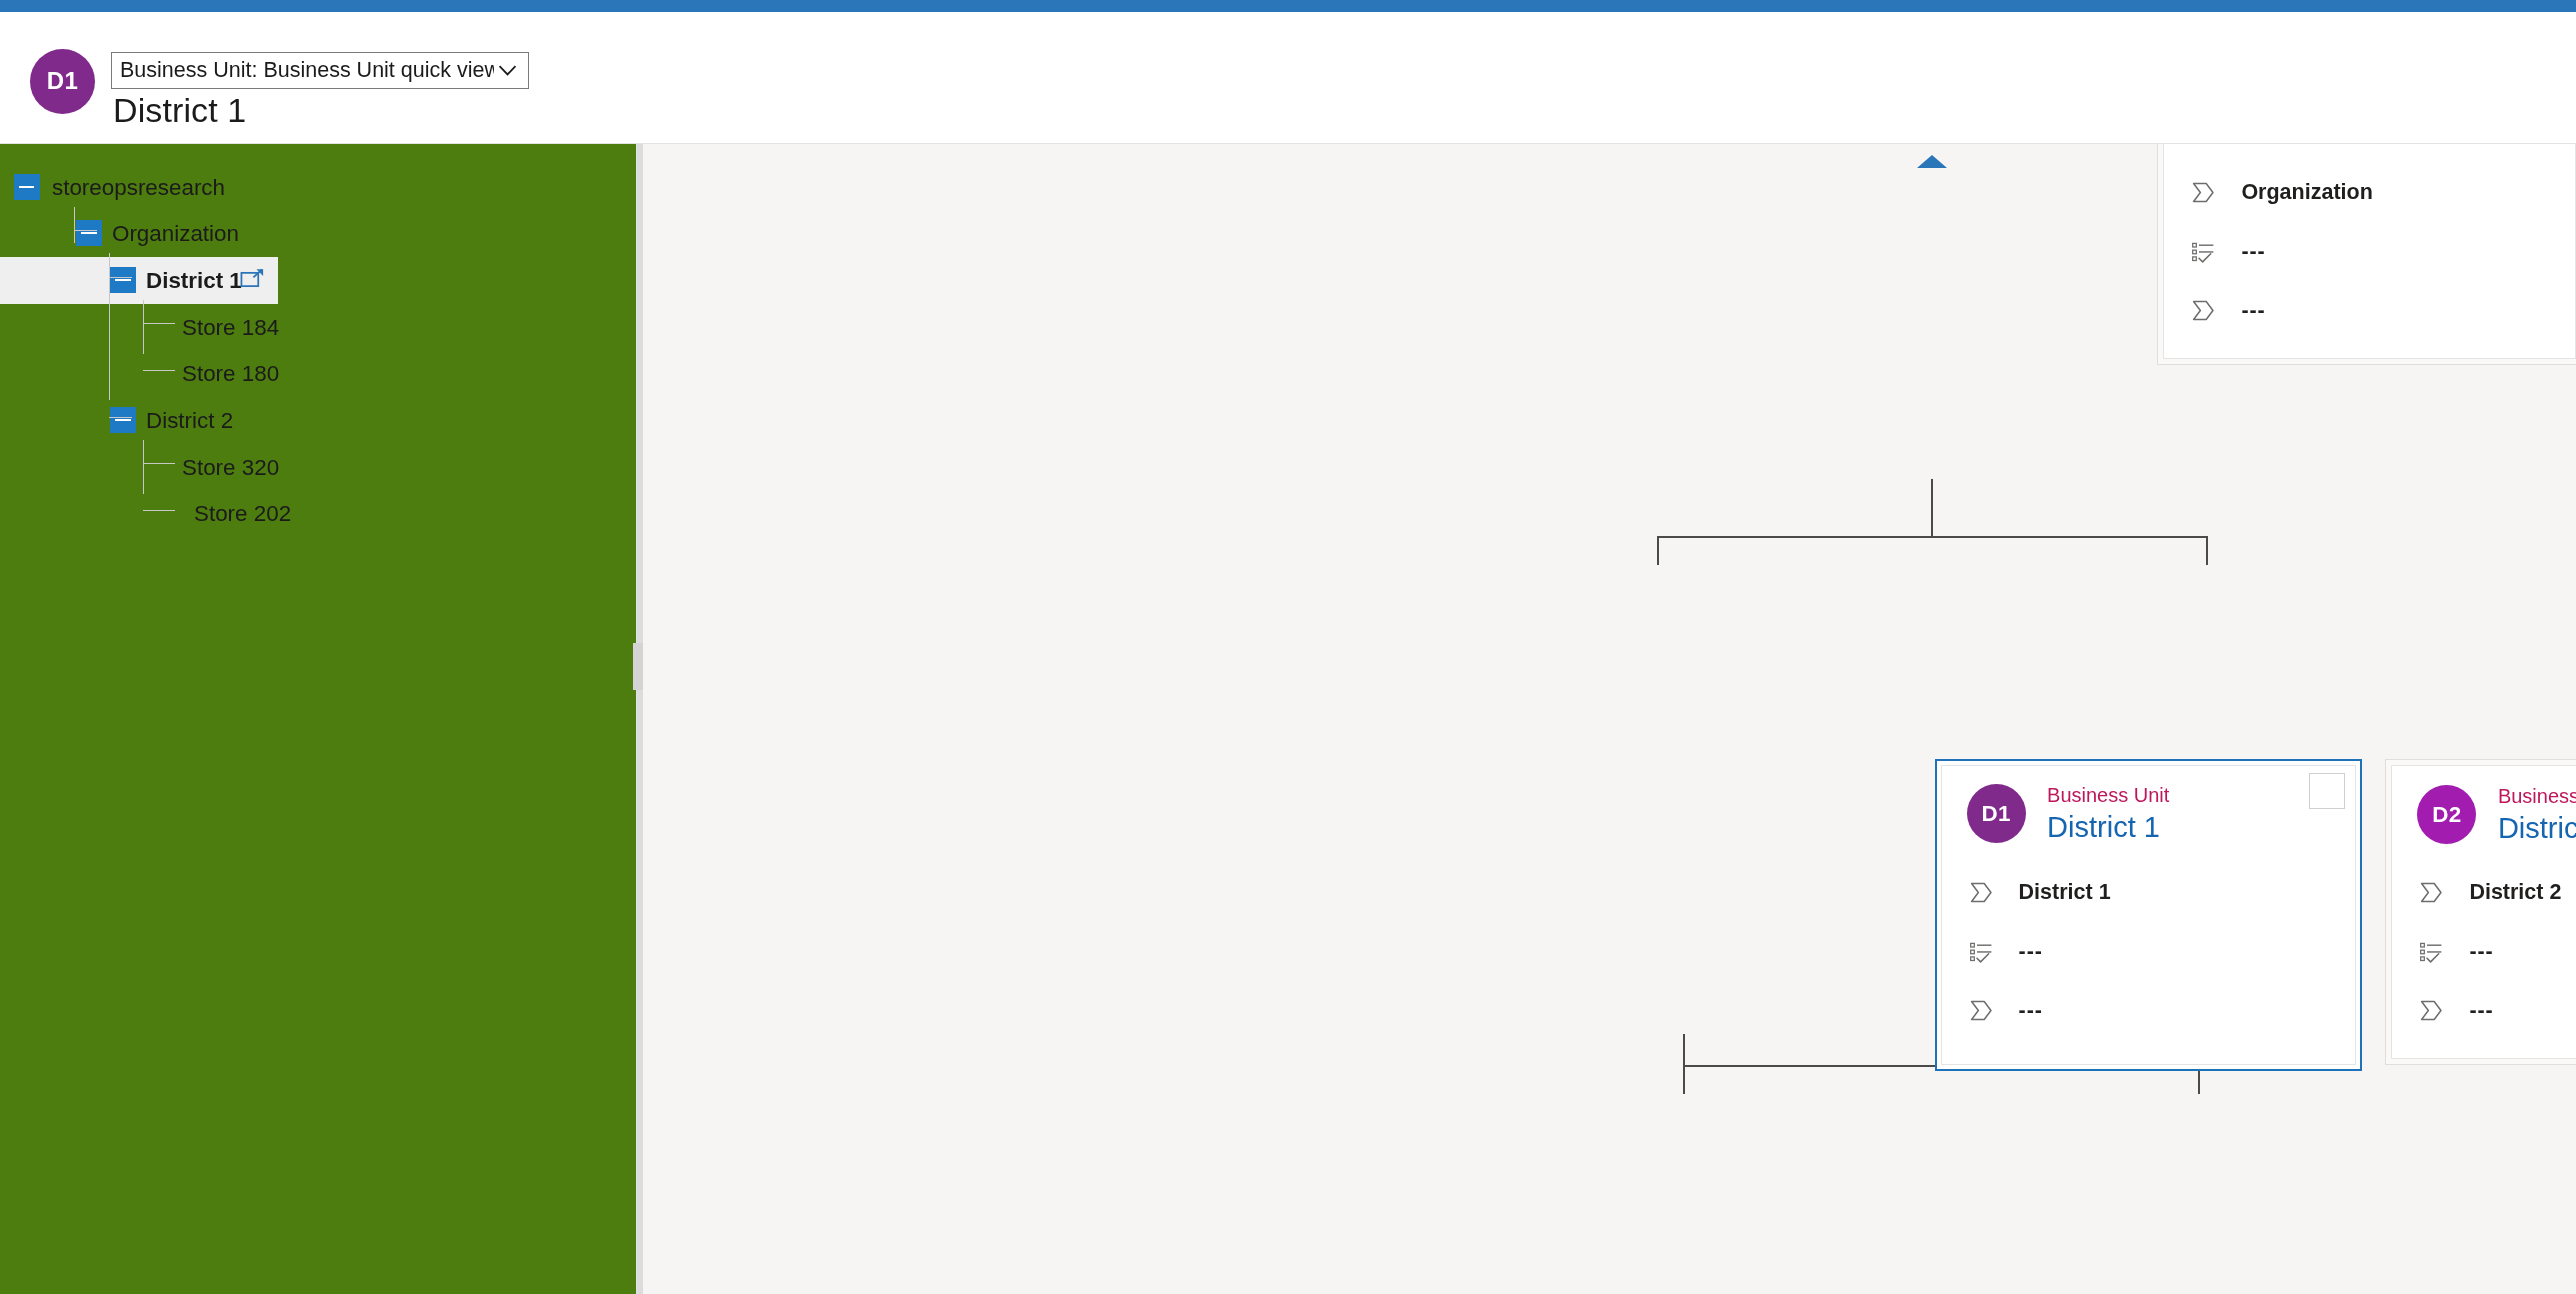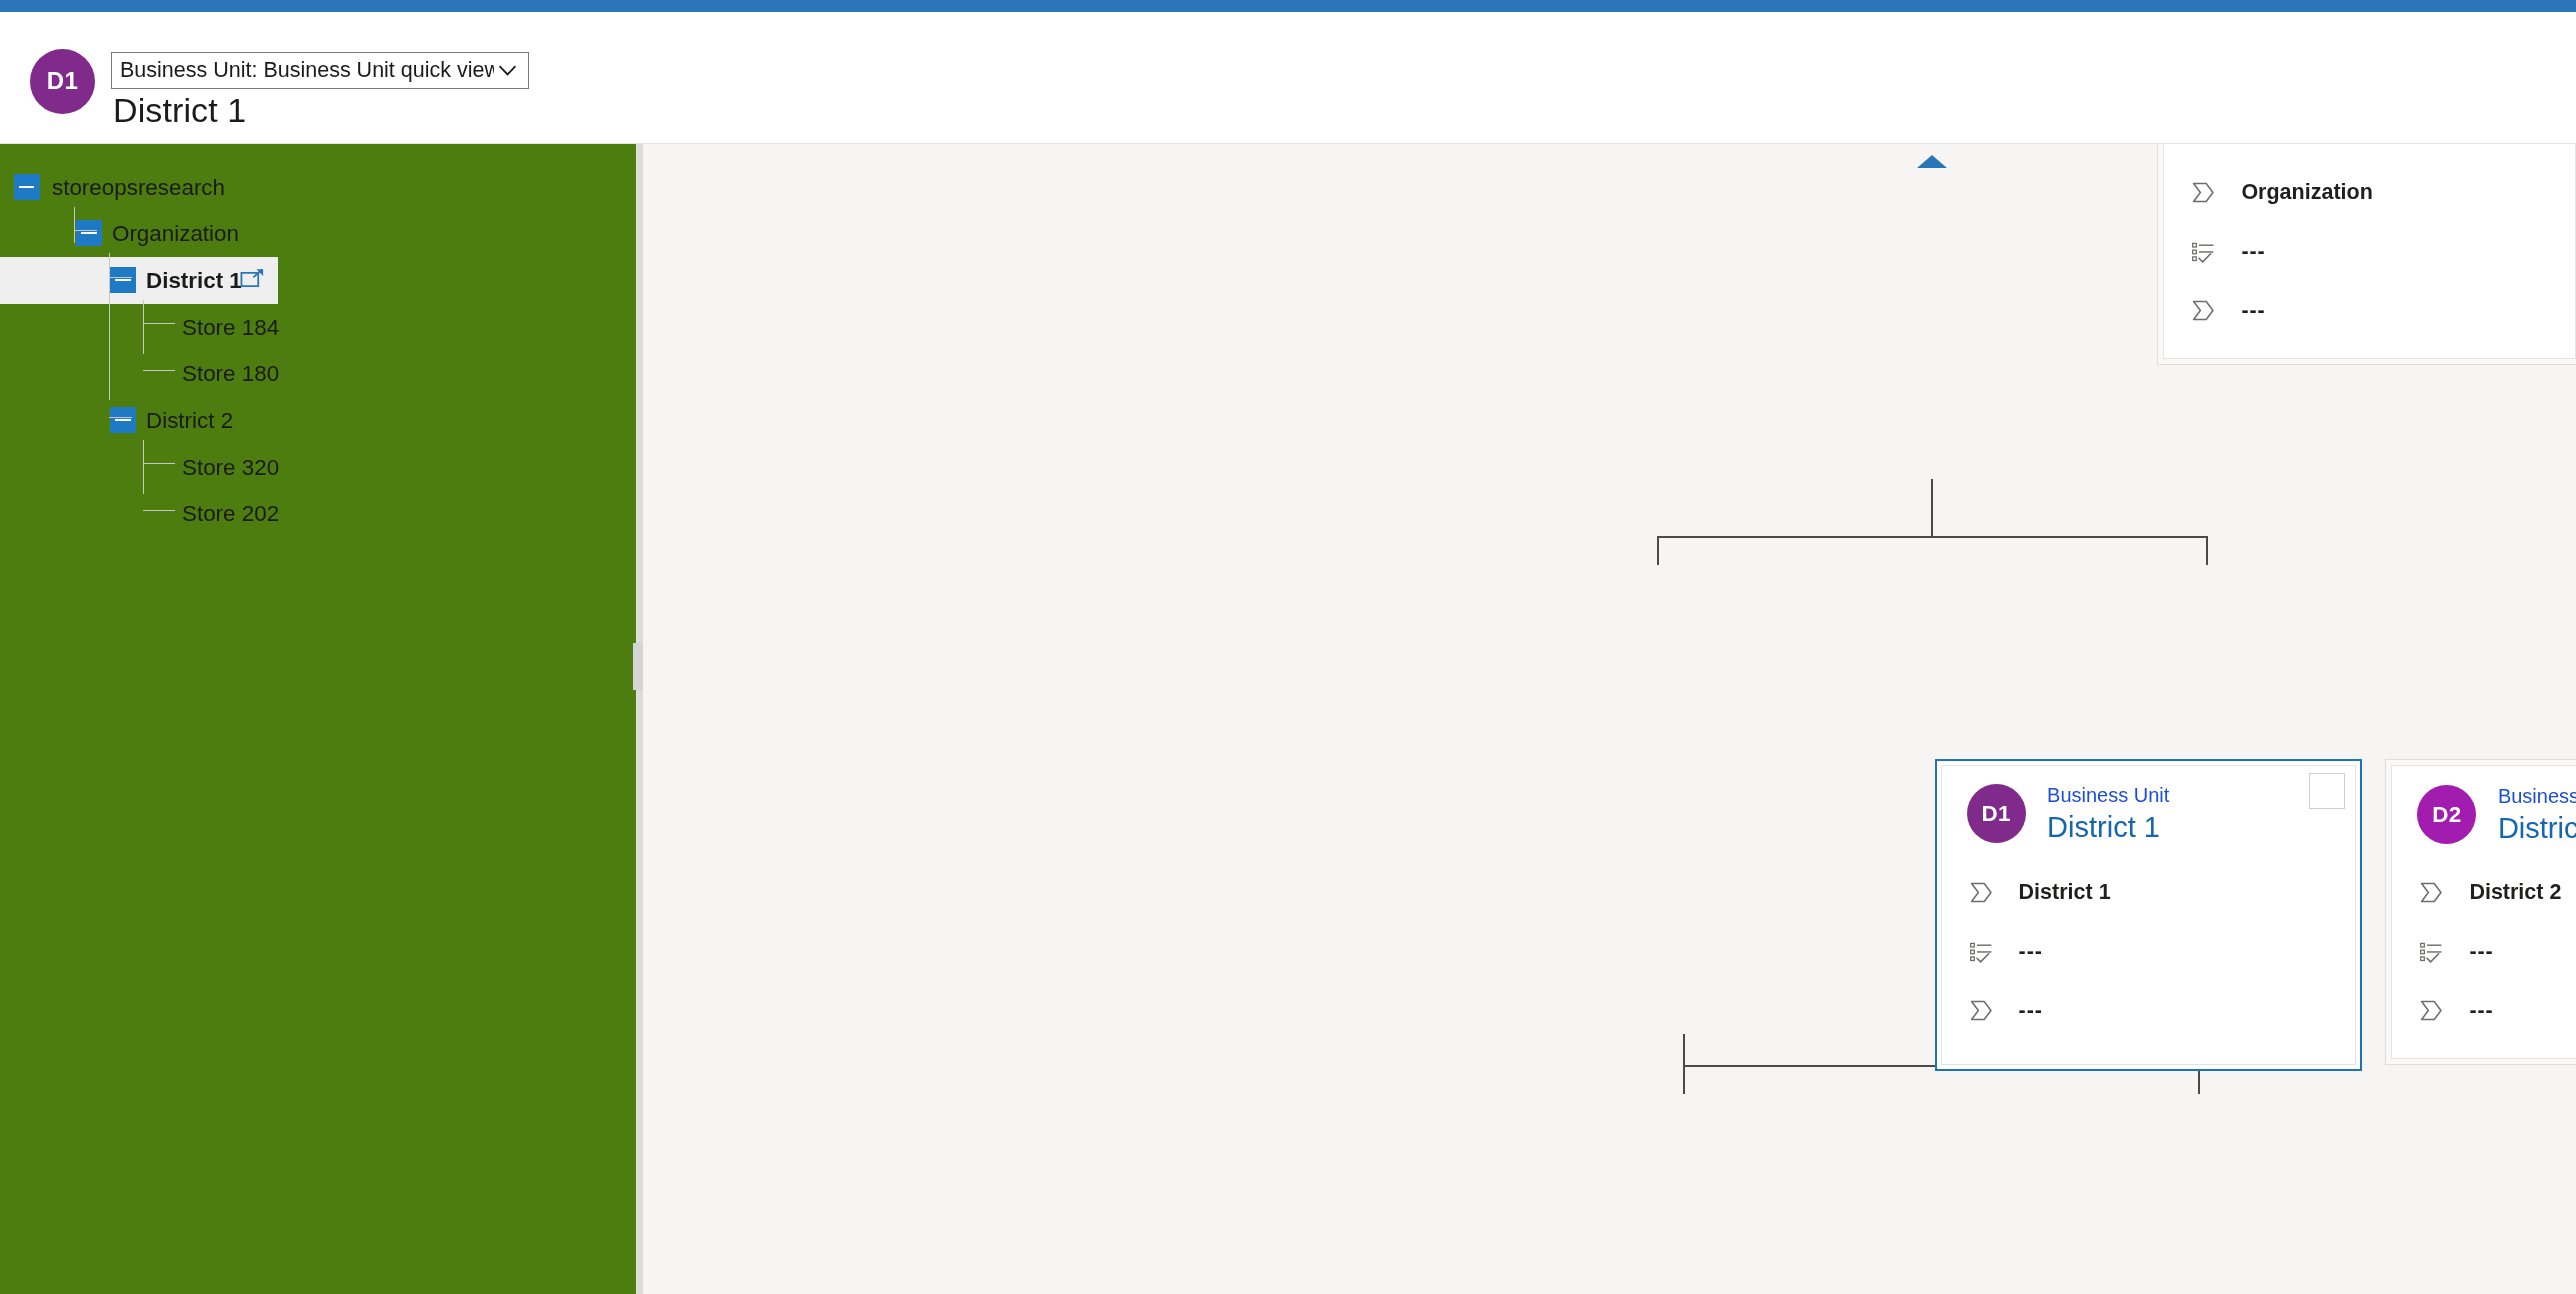--- a/index.html
+++ b/index.html
@@ -155,21 +155,21 @@
   .card-avatar {
     width: 59px; height: 59px; border-radius: 50%;
     color: #fff;
     display: flex; align-items: center; justify-content: center;
     font-size: 22.4px; font-weight: 700; letter-spacing: 0.4px;
     flex: 0 0 auto;
     margin-top: 4.5px;
   }
   .card-hd-text { margin-left: 21.5px; padding-top: 1.8px; }
   .card-entity {
-    font-size: 20px; color: #1d4ed8; line-height: 27px; white-space: nowrap;
+    font-size: 20px; color: #be185d; line-height: 27px; white-space: nowrap;
   }
   .card-title {
     font-size: 29px; color: #1565b0; line-height: 36px; white-space: nowrap;
     cursor: pointer;
   }
   .card-chk {
     position: absolute; right: 10.8px; top: 7.2px;
     width: 36px; height: 36px;
     border: 0.9px solid #d2d0ce;
     background: #ffffff;
@@ -268,21 +268,21 @@
       </div>
       <div class="tree-row" style="position:absolute;left:0;top:253px;width:637px;height:47px;">
         <span class="toggle" style="left:110px;top:10px;">
           <i></i>
         </span>
         <span class="node-label" style="left:146px;">District 2</span>
       </div>
       <div class="tree-row" style="position:absolute;left:0;top:300px;width:637px;height:47px;">
         <span class="node-label" style="left:182px;">Store 320</span>
       </div>
-      <div class="tree-row" style="position:absolute;left:0;top:346px;width:637px;height:47px;">
+      <div class="tree-row" style="position:absolute;left:12px;top:346px;width:637px;height:47px;">
         <span class="node-label" style="left:182px;">Store 202</span>
       </div>
       <div class="ln v" style="left:74px;top:63px;height:36px;"></div>
       <div class="ln h" style="left:74px;top:86px;width:23px;"></div>
       <div class="ln v" style="left:109px;top:109px;height:147px;"></div>
       <div class="ln h" style="left:109px;top:133px;width:23px;"></div>
       <div class="ln h" style="left:109px;top:273px;width:23px;"></div>
       <div class="ln v" style="left:143px;top:156px;height:54px;"></div>
       <div class="ln h" style="left:143px;top:179px;width:32px;"></div>
       <div class="ln h" style="left:143px;top:226px;width:32px;"></div>

